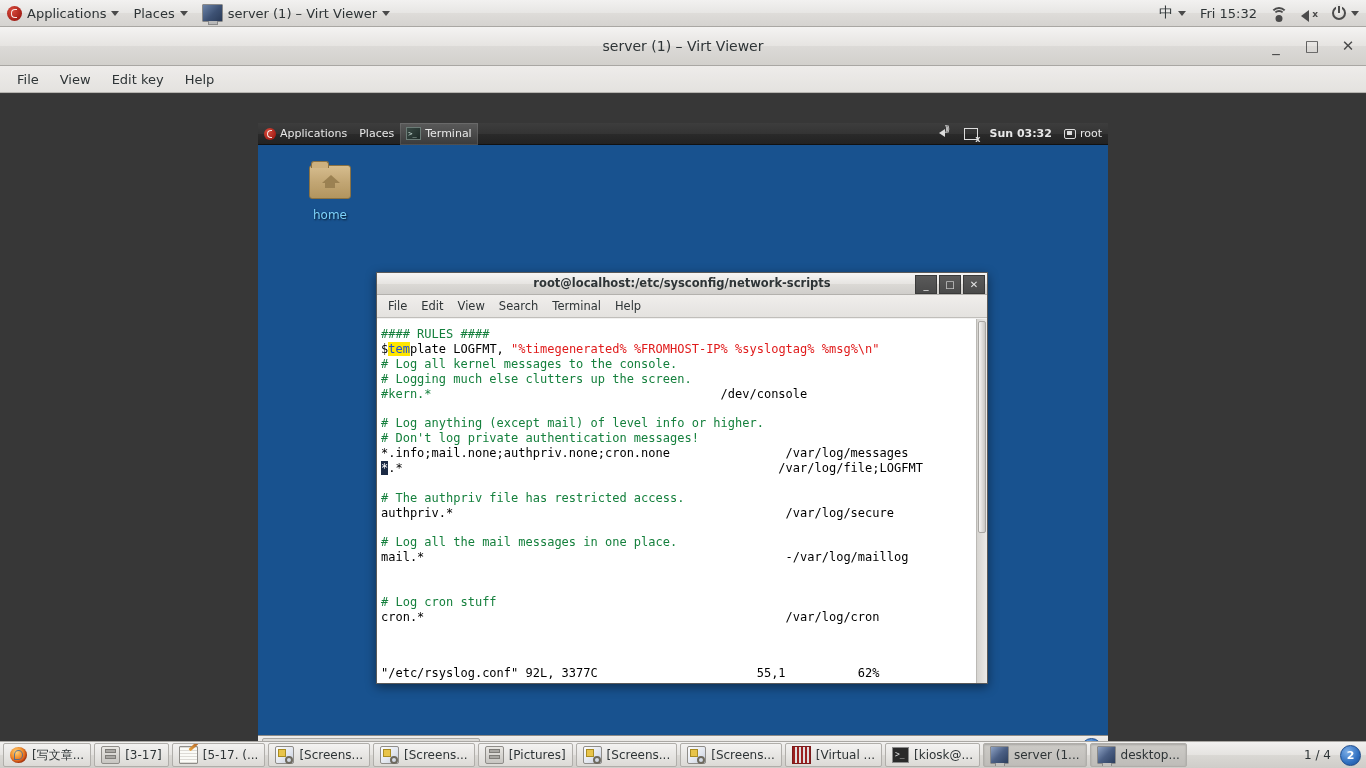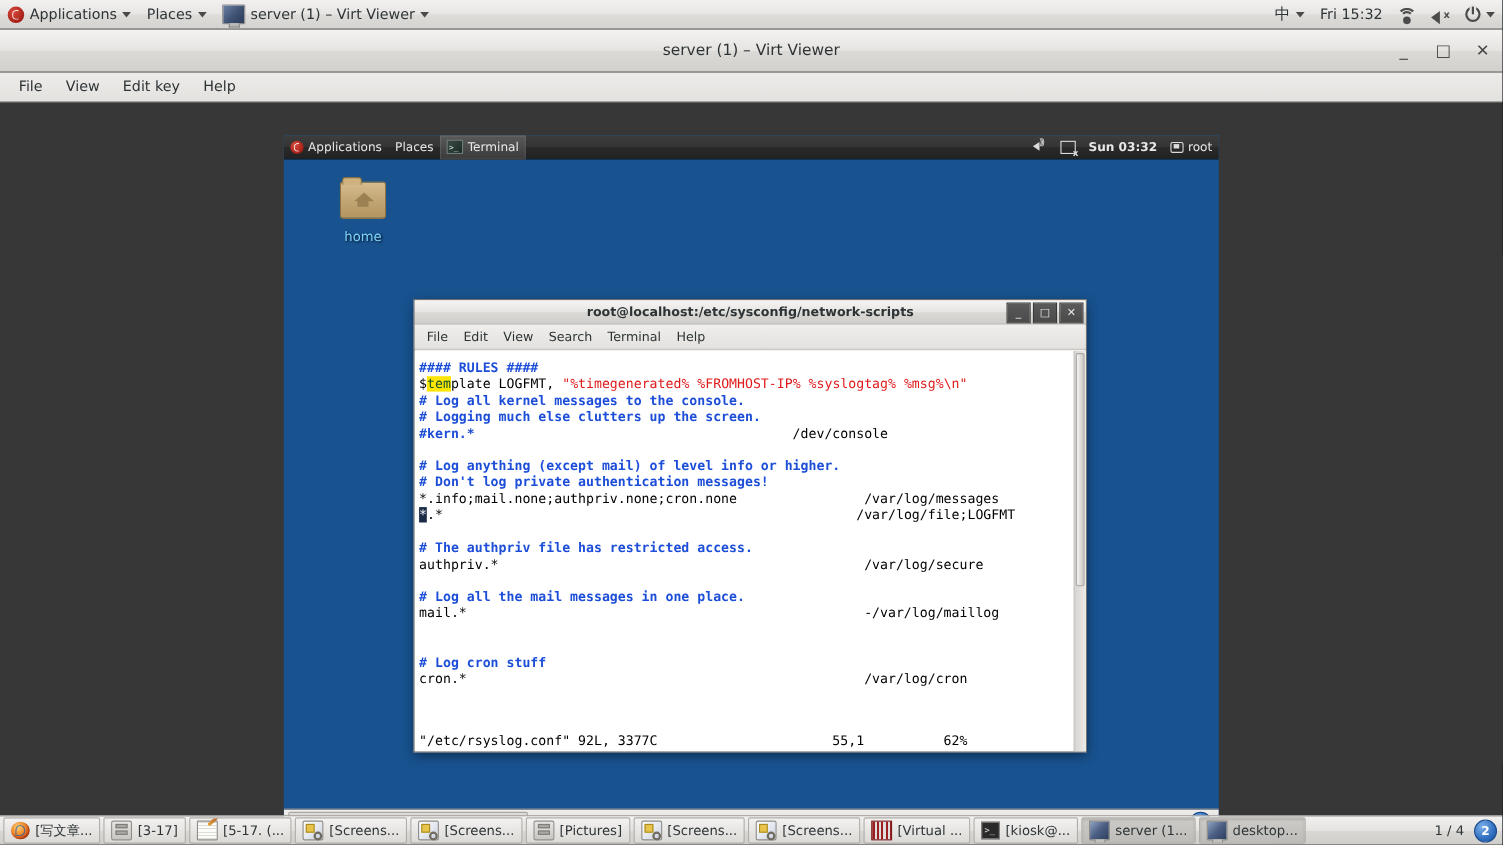--- a/index.html
+++ b/index.html
@@ -407,24 +407,24 @@
   .vim-area {
     position: relative;
     font-family: "DejaVu Sans Mono", "Liberation Mono", monospace;
     font-size: 12px;
     line-height: 14.9px;
     color: #000;
     white-space: pre;
     padding-left: 2px;
   }
   .vim-line { height: 14.9px; position: relative; }
-  .c-comment { color: #1d4ed8; font-weight: bold; }
+  .c-comment { color: #15803d; }
   .c-string  { color: #e01b1b; }
   .c-normal  { color: #000; }
-  .c-search  { background: #ffe600; color: #14532d; }
+  .c-search  { background: #ffe600; color: #1d4ed8; }
   .c-cursor  { background: #1b2a45; color: #ffffff; }
   .vim-status {
     position: absolute;
     left: 0; right: 0; bottom: 3px;
     font-family: "DejaVu Sans Mono", "Liberation Mono", monospace;
     font-size: 12px;
     color: #000;
     white-space: pre;
     padding-left: 4px;
   }

